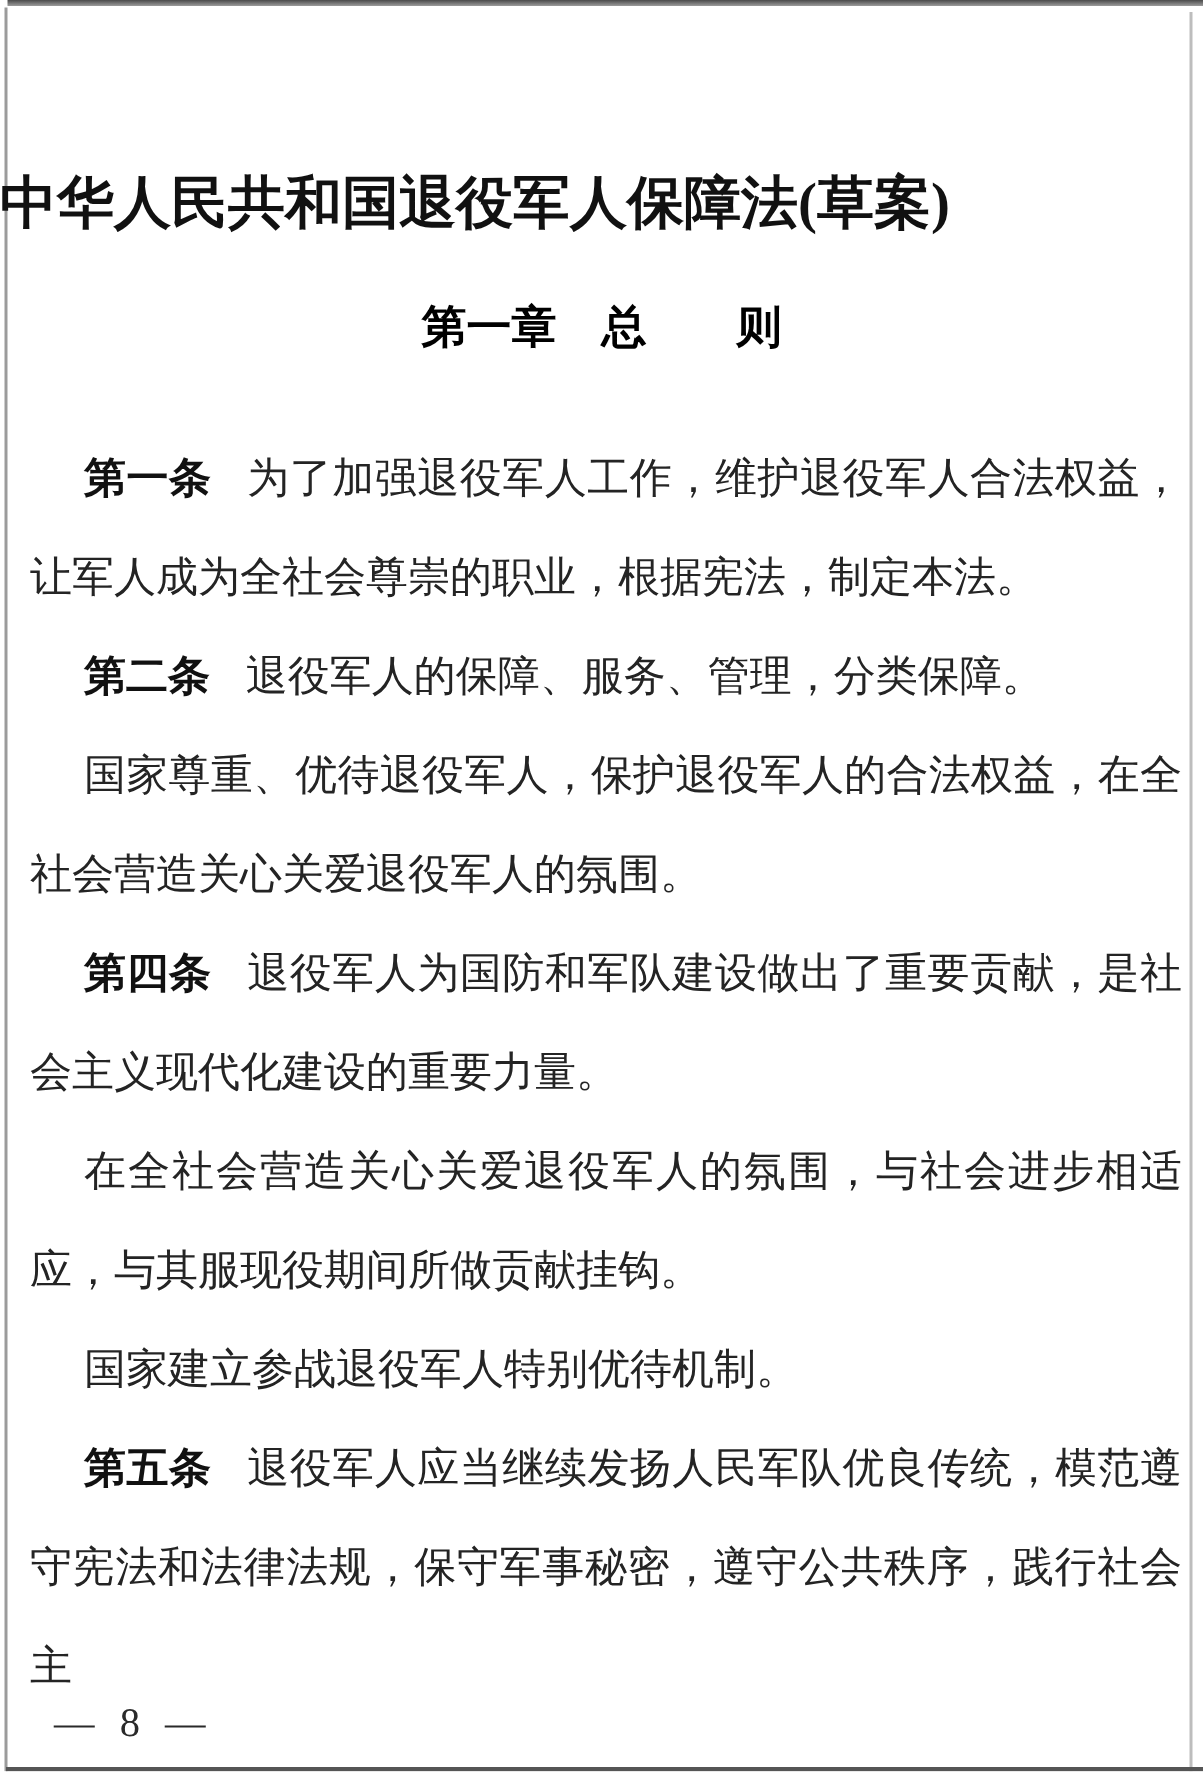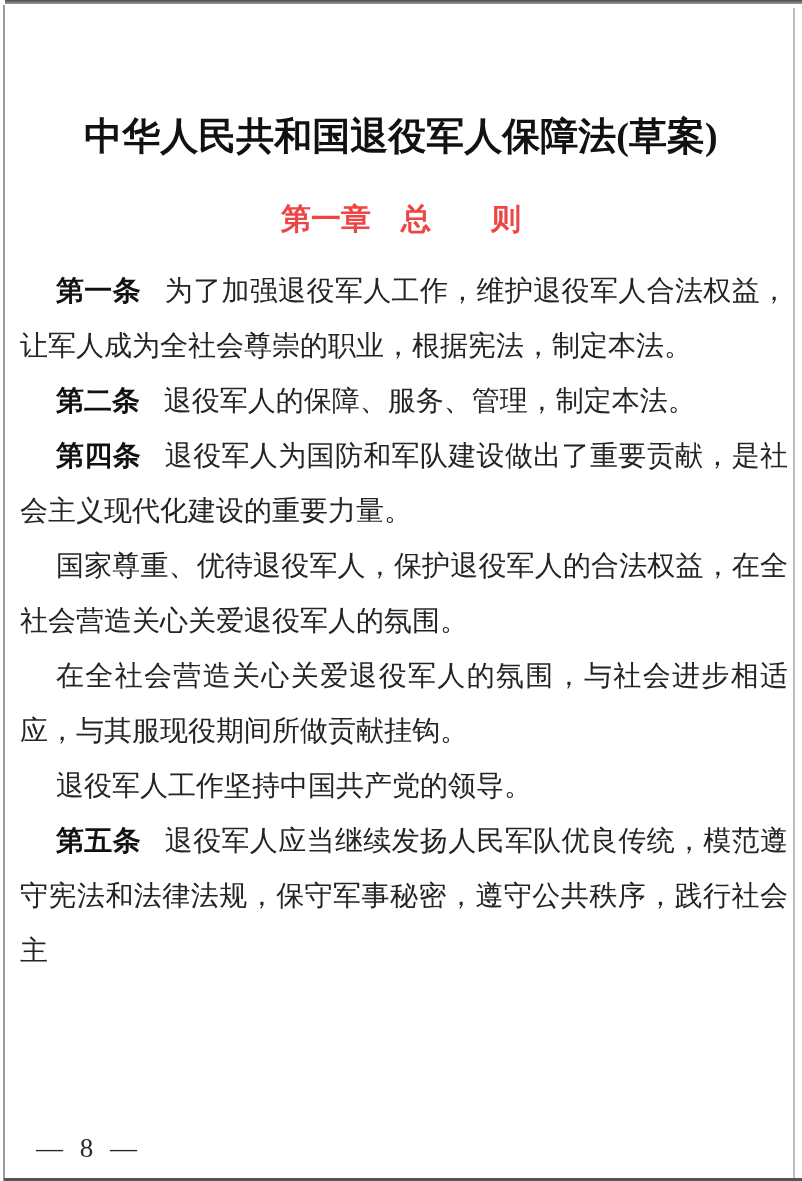--- a/index.html
+++ b/index.html
@@ -30,43 +30,43 @@
     background: #bdbdbd;
   }
   .border-bottom {
     position: absolute; bottom: 0; left: 4px; right: 0; height: 3px;
     background: #555555;
   }
   .title {
     position: absolute;
     top: 110px; left: 0; right: 0;
     margin: 0;
-    text-align: center;
+    text-align: left;
     font-size: 38px;
     line-height: 52px;
     font-weight: 700;
     letter-spacing: 0px;
     color: #111;
   }
   .chapter {
     position: absolute;
     top: 198px; left: 0; right: 0;
     margin: 0;
     text-align: center;
     font-size: 30px;
     line-height: 42px;
     font-weight: 700;
-    color: #ef4444;
+    color: #000000;
   }
   .body-text {
     position: absolute;
-    top: 263px; left: 20px;
+    top: 287px; left: 20px;
     width: 768px;
     font-size: 28px;
-    line-height: 55px;
+    line-height: 66px;
     text-align: justify;
     text-justify: inter-ideograph;
     color: #242424;
   }
   .body-text p {
     margin: 0;
     text-indent: 36px;
   }
   .article {
     font-weight: 700;
@@ -90,22 +90,22 @@
   <div class="border-left"></div>
   <div class="border-right"></div>
   <div class="border-bottom"></div>
 
   <h1 class="title">中华人民共和国退役军人保障法(草案)</h1>
 
   <h2 class="chapter">第一章　总　　则</h2>
 
   <div class="body-text" id="body-text">
       <p><span class="article">第一条</span><span>为了加强退役军人工作，维护退役军人合法权益，让军人成为全社会尊崇的职业，根据宪法，制定本法。</span></p>
-      <p><span class="article">第二条</span><span>退役军人的保障、服务、管理，制定本法。</span></p>
+      <p><span class="article">第二条</span><span>退役军人的保障、服务、管理，分类保障。</span></p>
+      <p><span>国家尊重、优待退役军人，保护退役军人的合法权益，在全社会营造关心关爱退役军人的氛围。</span></p>
       <p><span class="article">第四条</span><span>退役军人为国防和军队建设做出了重要贡献，是社会主义现代化建设的重要力量。</span></p>
-      <p><span>国家尊重、优待退役军人，保护退役军人的合法权益，在全社会营造关心关爱退役军人的氛围。</span></p>
       <p><span>在全社会营造关心关爱退役军人的氛围，与社会进步相适应，与其服现役期间所做贡献挂钩。</span></p>
-      <p><span>退役军人工作坚持中国共产党的领导。</span></p>
+      <p><span>国家建立参战退役军人特别优待机制。</span></p>
       <p><span class="article">第五条</span><span>退役军人应当继续发扬人民军队优良传统，模范遵守宪法和法律法规，保守军事秘密，遵守公共秩序，践行社会主</span></p>
     </div>
 
   <div class="footer">— 8 —</div>
 </div>
 
 </body></html>

